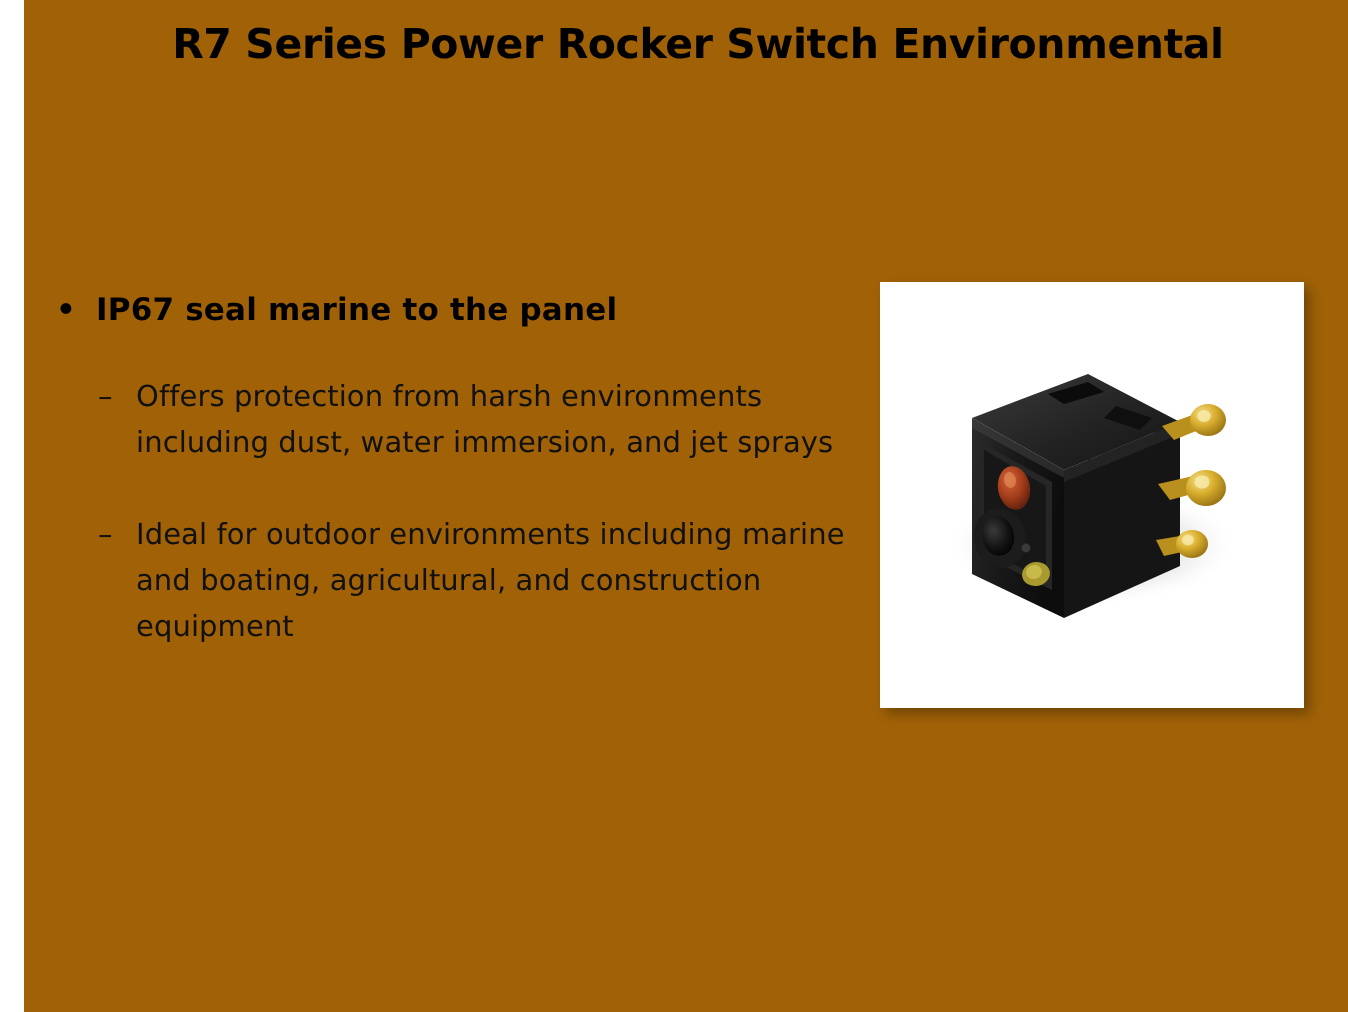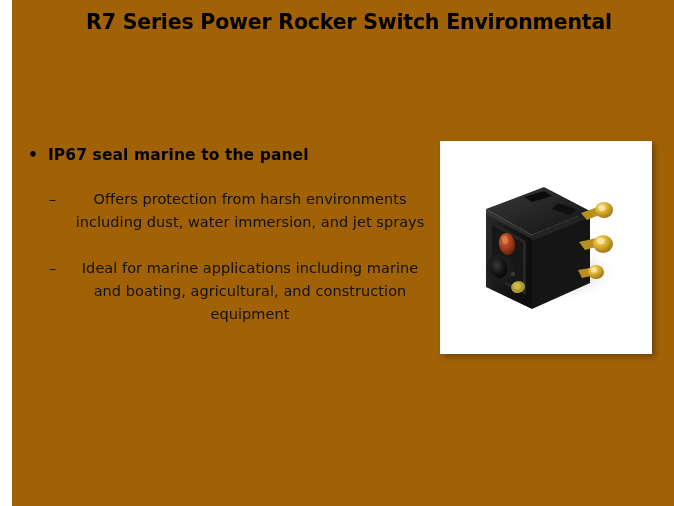--- a/index.html
+++ b/index.html
@@ -81,21 +81,20 @@
   .bullet-l2 .marker {
     position: absolute;
     left: 37px;
     top: 0;
     font-size: 14.5px;
     line-height: 23px;
     color: #111111;
   }
   .bullet-l2 .text {
     display: block;
-    text-align: center;
   }
 
   
   #picture-frame {
     position: absolute;
     left: 428px;
     top: 141px;
     width: 212px;
     height: 213px;
     background: #ffffff;
@@ -126,21 +125,21 @@
 
     <div class="sub-list">
 
       <div class="bullet-l2">
         <span class="marker">–</span>
         <span class="text">Offers protection from harsh environments including dust, water immersion, and jet sprays</span>
       </div>
 
       <div class="bullet-l2">
         <span class="marker">–</span>
-        <span class="text">Ideal for marine applications including marine and boating, agricultural, and construction equipment</span>
+        <span class="text">Ideal for outdoor environments including marine and boating, agricultural, and construction equipment</span>
       </div>
 
     </div>
   </div>
 
   <div id="picture-frame">
     <svg id="product-photo" viewBox="0 0 212 213" xmlns="http://www.w3.org/2000/svg">
       <defs>
         <linearGradient id="bodyTop" x1="0" y1="0" x2="1" y2="1">
           <stop offset="0%" stop-color="#3a3a3a"></stop>

